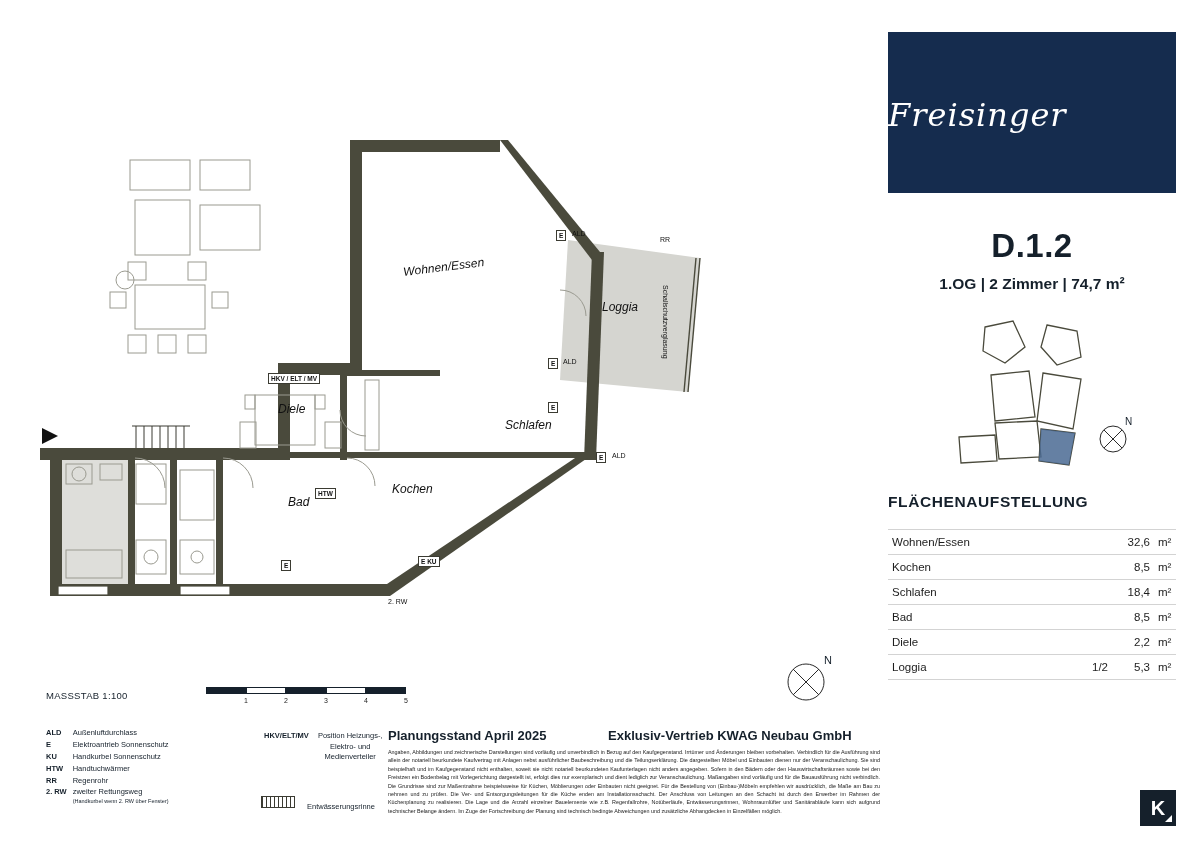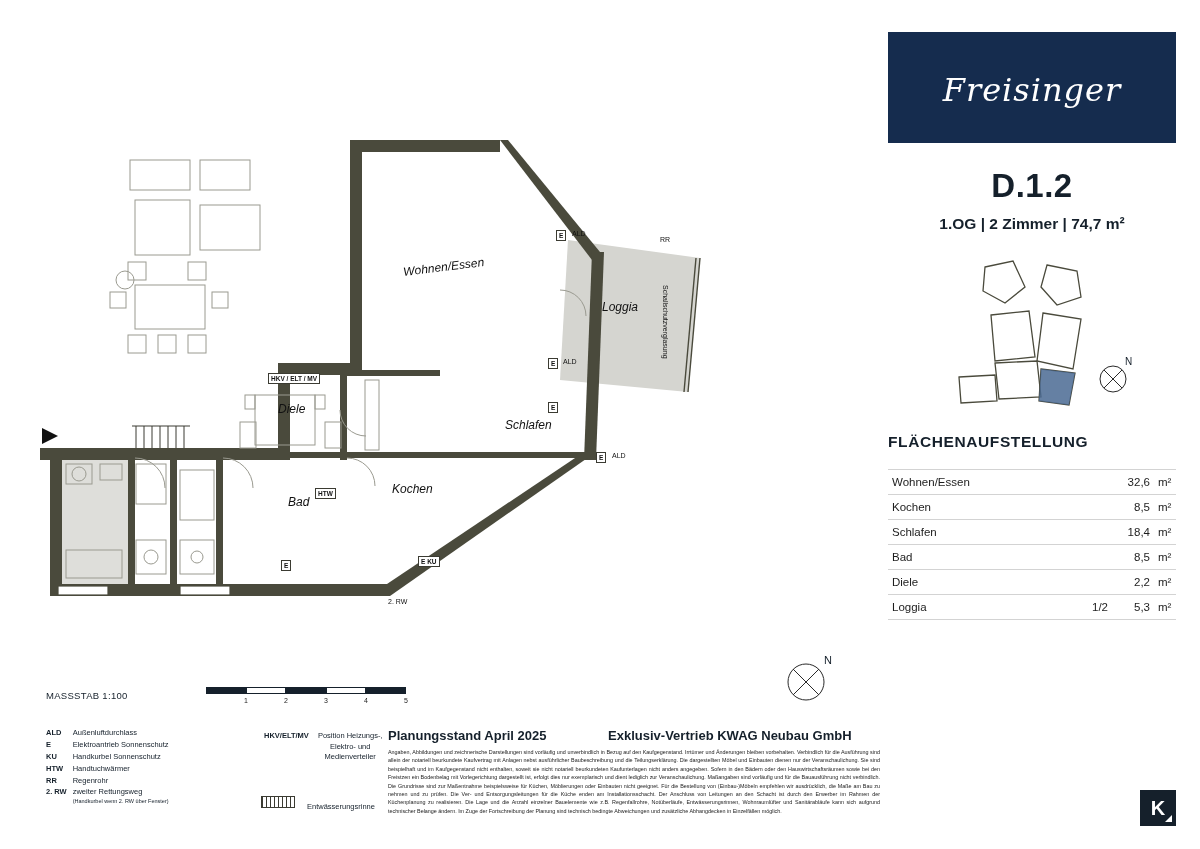--- a/index.html
+++ b/index.html
@@ -13,42 +13,42 @@
     position: relative;
   }
 
   
   .right-panel {
     position: absolute;
     left: 888px; top: 32px;
     width: 288px; height: 790px;
   }
   .brand-box {
-    width: 288px; height: 111px;
+    width: 288px; height: 161px;
     background: #152c4e;
     display: flex; flex-direction: column;
-    align-items: center; justify-content: center;
+    justify-content: center;
     color: #ffffff;
   }
   .brand-script {
     font-family: "DejaVu Serif", serif;
     font-style: italic;
     font-size: 32px;
     letter-spacing: 1px;
     margin-bottom: -4px;
   }
   .brand-main {
     font-family: "Liberation Sans", sans-serif;
     font-size: 42px;
     letter-spacing: 4px;
     font-weight: 400;
   }
 
   .unit-block {
-    margin-top: 24px;
+    margin-top: 34px;
     text-align: center;
   }
   .unit-code {
     font-size: 33px;
     font-weight: bold;
     letter-spacing: 0.5px;
     color: #15202b;
   }
   .unit-sub {
     margin-top: 10px;

